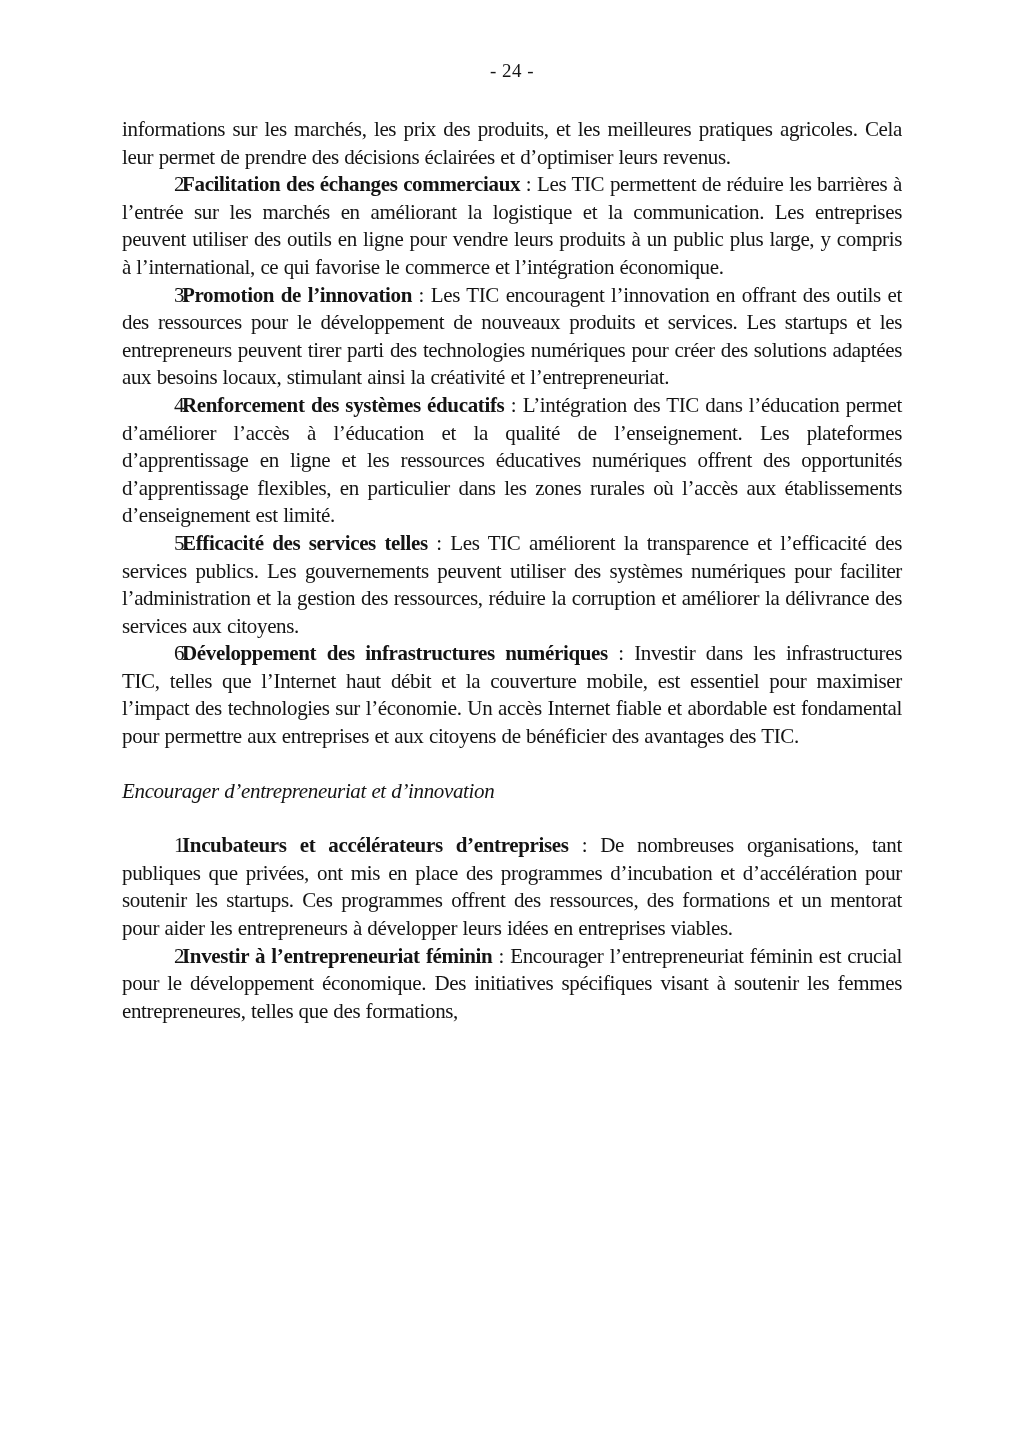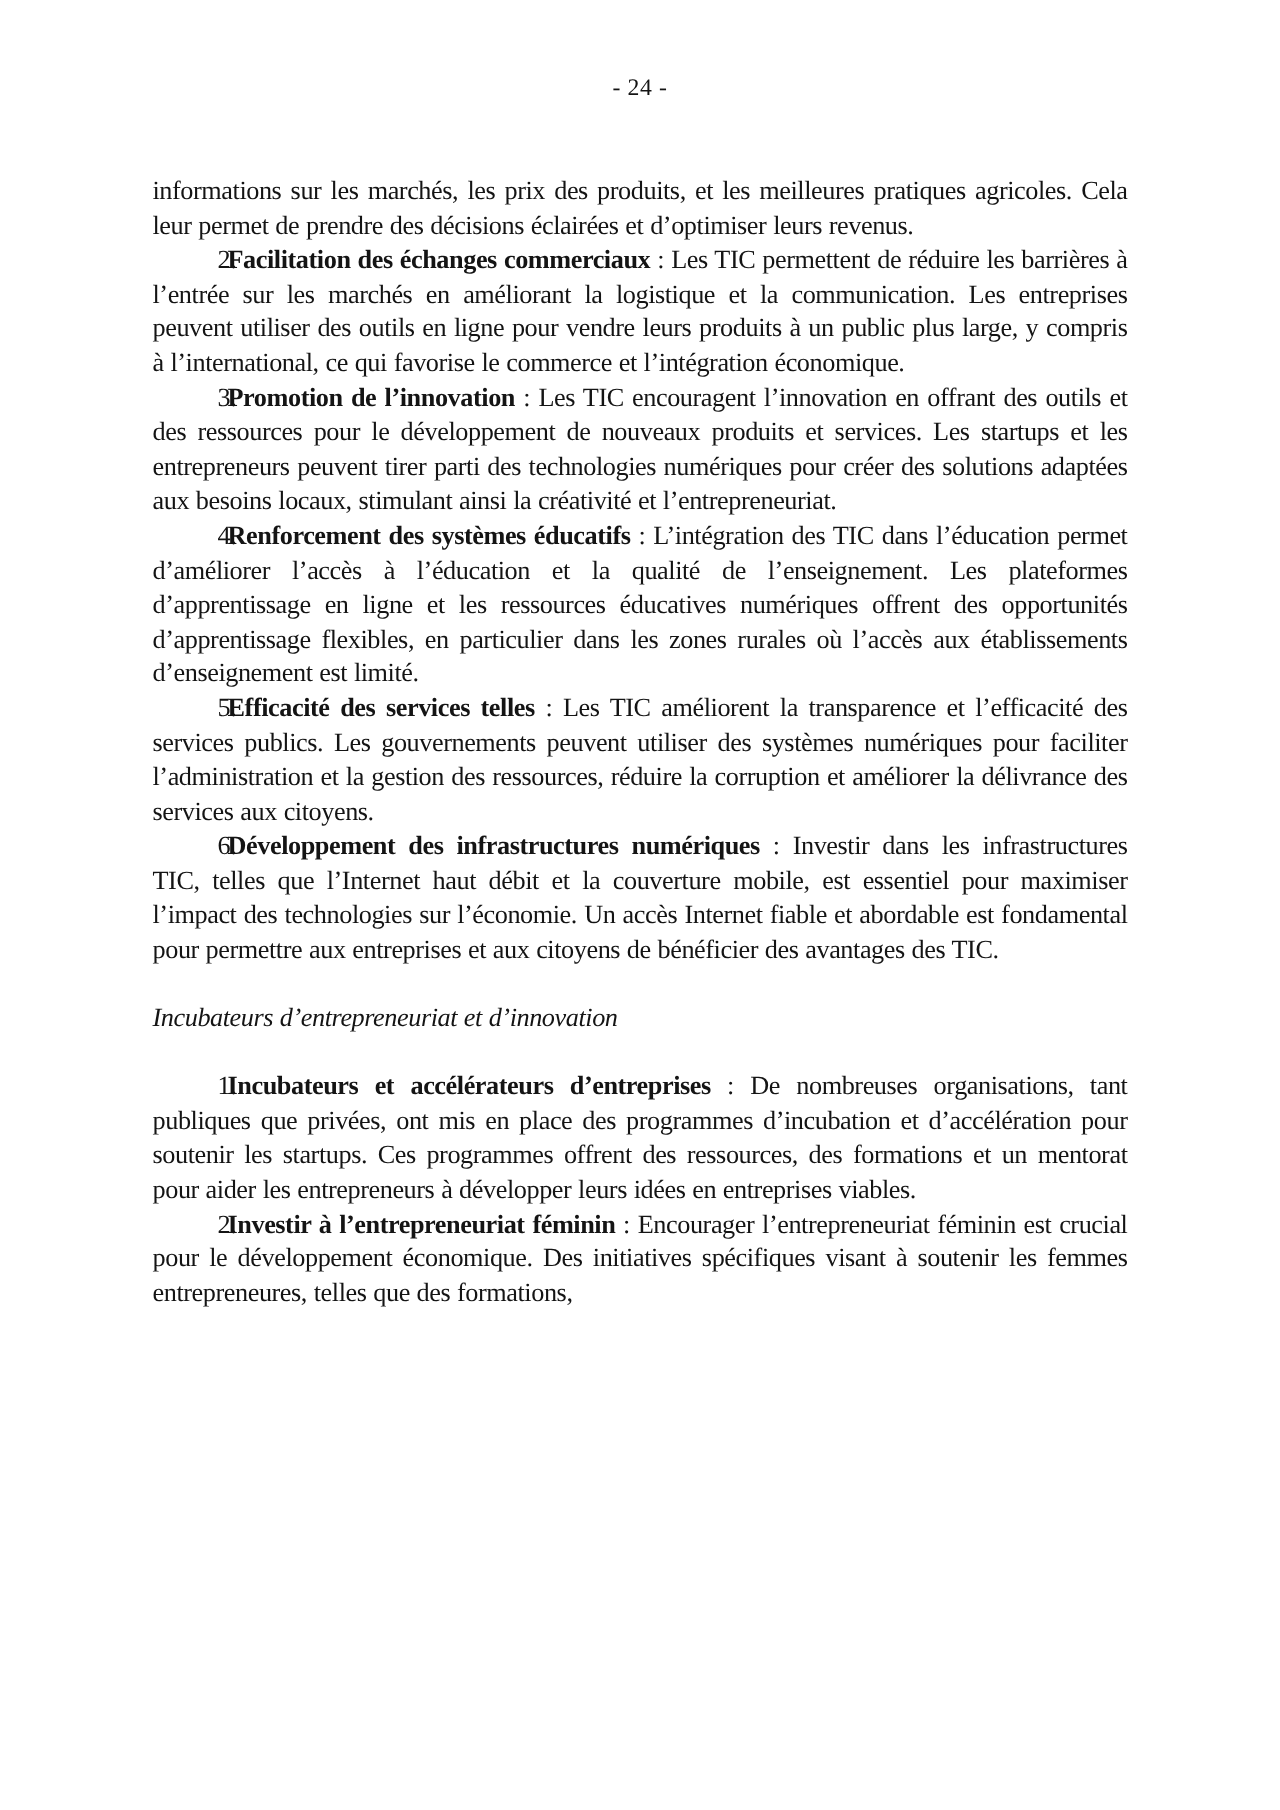--- a/index.html
+++ b/index.html
@@ -19,21 +19,21 @@
       position: absolute;
       top: 60px;
       left: 0;
       width: 1024px;
       text-align: center;
       font-size: 19px;
       letter-spacing: 0.5px;
     }
     .content {
       position: absolute;
-      top: 139px;
+      top: 116px;
       left: 122px;
       width: 780px;
       font-size: 21px;
       line-height: 27.6px;
       text-align: justify;
       letter-spacing: -0.35px;
       word-spacing: 0.5px;
     }
     .content p {
       margin: 0;
@@ -80,21 +80,21 @@
       <span class="num-inner">4.</span><b>Renforcement des systèmes éducatifs</b><span> : </span><span>L’intégration des TIC dans l’éducation permet d’améliorer l’accès à l’éducation et la qualité de l’enseignement. Les plateformes d’apprentissage en ligne et les ressources éducatives numériques offrent des opportunités d’apprentissage flexibles, en particulier dans les zones rurales où l’accès aux établissements d’enseignement est limité.</span>
     </p>
     <p class="item">
       <span class="num-inner">5.</span><b>Efficacité des services telles</b><span> : </span><span>Les TIC améliorent la transparence et l’efficacité des services publics. Les gouvernements peuvent utiliser des systèmes numériques pour faciliter l’administration et la gestion des ressources, réduire la corruption et améliorer la délivrance des services aux citoyens.</span>
     </p>
     <p class="item">
       <span class="num-inner">6.</span><b>Développement des infrastructures numériques</b><span> : </span><span>Investir dans les infrastructures TIC, telles que l’Internet haut débit et la couverture mobile, est essentiel pour maximiser l’impact des technologies sur l’économie. Un accès Internet fiable et abordable est fondamental pour permettre aux entreprises et aux citoyens de bénéficier des avantages des TIC.</span>
     </p>
   </div>
 
-  <p class="section-title">Incubateurs d’entrepreneuriat et d’innovation</p>
+  <p class="section-title">Encourager d’entrepreneuriat et d’innovation</p>
 
 
   <div class="list2">
     <p class="item">
       <span class="num-inner">1.</span><b>Incubateurs et accélérateurs d’entreprises</b><span> : </span><span>De nombreuses organisations, tant publiques que privées, ont mis en place des programmes d’incubation et d’accélération pour soutenir les startups. Ces programmes offrent des ressources, des formations et un mentorat pour aider les entrepreneurs à développer leurs idées en entreprises viables.</span>
     </p>
     <p class="item">
       <span class="num-inner">2.</span><b>Investir à l’entrepreneuriat féminin</b><span> : </span><span>Encourager l’entrepreneuriat féminin est crucial pour le développement économique. Des initiatives spécifiques visant à soutenir les femmes entrepreneures, telles que des formations,</span>
     </p>
   </div>

